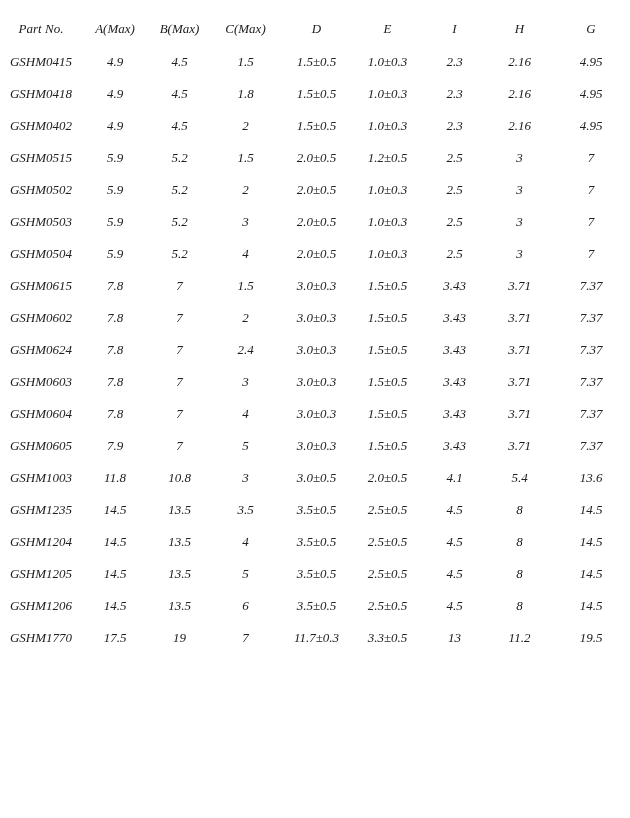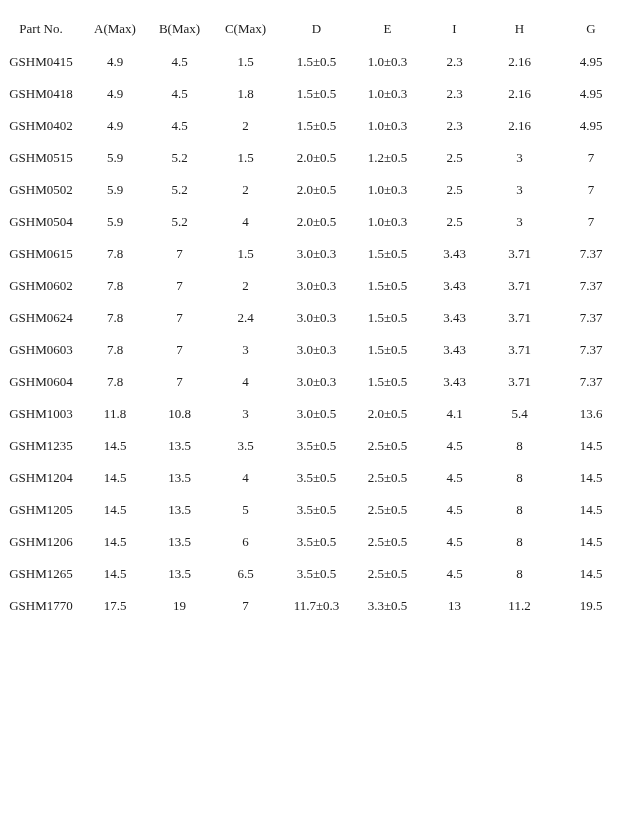--- a/index.html
+++ b/index.html
@@ -13,20 +13,21 @@
     overflow: hidden;
     font-family: "Liberation Serif", "DejaVu Serif", serif;
     color: #212121;
   }
   table.spec-table {
     border-collapse: collapse;
     table-layout: fixed;
     width: 630px;
     margin-top: 12px;
     border: none;
+    font-style: italic;
   }
   table.spec-table th,
   table.spec-table td {
     border: none;
     padding: 0;
     text-align: center;
     vertical-align: middle;
     font-size: 13px;
     font-weight: normal;
     white-space: nowrap;
@@ -117,20 +118,31 @@
         <td>5.9</td>
         <td>5.2</td>
         <td>2</td>
         <td>2.0±0.5</td>
         <td>1.0±0.3</td>
         <td>2.5</td>
         <td>3</td>
         <td>7</td>
       </tr>
       <tr>
+        <td>GSHM0503</td>
+        <td>5.9</td>
+        <td>5.2</td>
+        <td>3</td>
+        <td>2.0±0.5</td>
+        <td>1.0±0.3</td>
+        <td>2.5</td>
+        <td>3</td>
+        <td>7</td>
+      </tr>
+      <tr>
         <td>GSHM0504</td>
         <td>5.9</td>
         <td>5.2</td>
         <td>4</td>
         <td>2.0±0.5</td>
         <td>1.0±0.3</td>
         <td>2.5</td>
         <td>3</td>
         <td>7</td>
       </tr>
@@ -176,20 +188,31 @@
         <td>1.5±0.5</td>
         <td>3.43</td>
         <td>3.71</td>
         <td>7.37</td>
       </tr>
       <tr>
         <td>GSHM0604</td>
         <td>7.8</td>
         <td>7</td>
         <td>4</td>
+        <td>3.0±0.3</td>
+        <td>1.5±0.5</td>
+        <td>3.43</td>
+        <td>3.71</td>
+        <td>7.37</td>
+      </tr>
+      <tr>
+        <td>GSHM0605</td>
+        <td>7.9</td>
+        <td>7</td>
+        <td>5</td>
         <td>3.0±0.3</td>
         <td>1.5±0.5</td>
         <td>3.43</td>
         <td>3.71</td>
         <td>7.37</td>
       </tr>
       <tr>
         <td>GSHM1003</td>
         <td>11.8</td>
         <td>10.8</td>
@@ -231,31 +254,20 @@
         <td>2.5±0.5</td>
         <td>4.5</td>
         <td>8</td>
         <td>14.5</td>
       </tr>
       <tr>
         <td>GSHM1206</td>
         <td>14.5</td>
         <td>13.5</td>
         <td>6</td>
-        <td>3.5±0.5</td>
-        <td>2.5±0.5</td>
-        <td>4.5</td>
-        <td>8</td>
-        <td>14.5</td>
-      </tr>
-      <tr>
-        <td>GSHM1265</td>
-        <td>14.5</td>
-        <td>13.5</td>
-        <td>6.5</td>
         <td>3.5±0.5</td>
         <td>2.5±0.5</td>
         <td>4.5</td>
         <td>8</td>
         <td>14.5</td>
       </tr>
       <tr>
         <td>GSHM1770</td>
         <td>17.5</td>
         <td>19</td>

